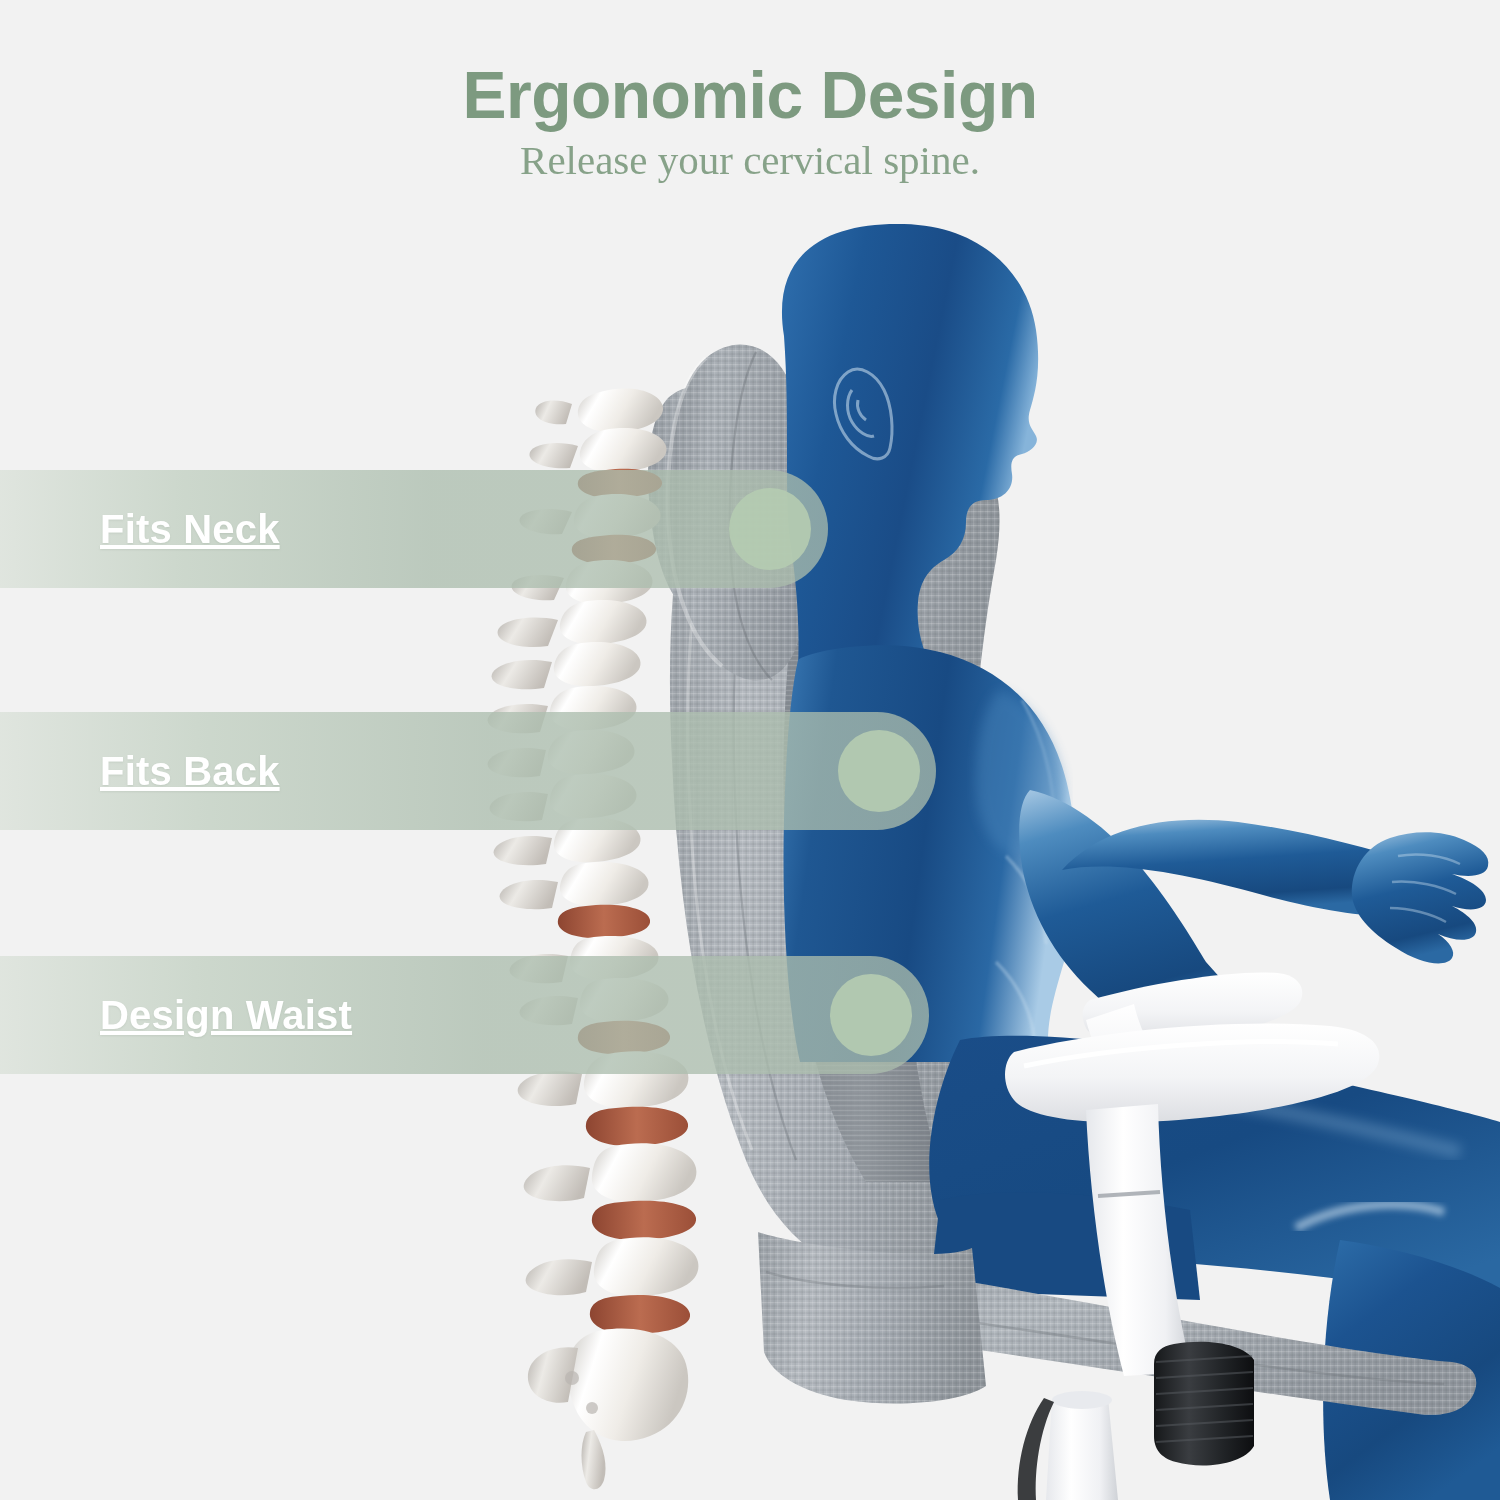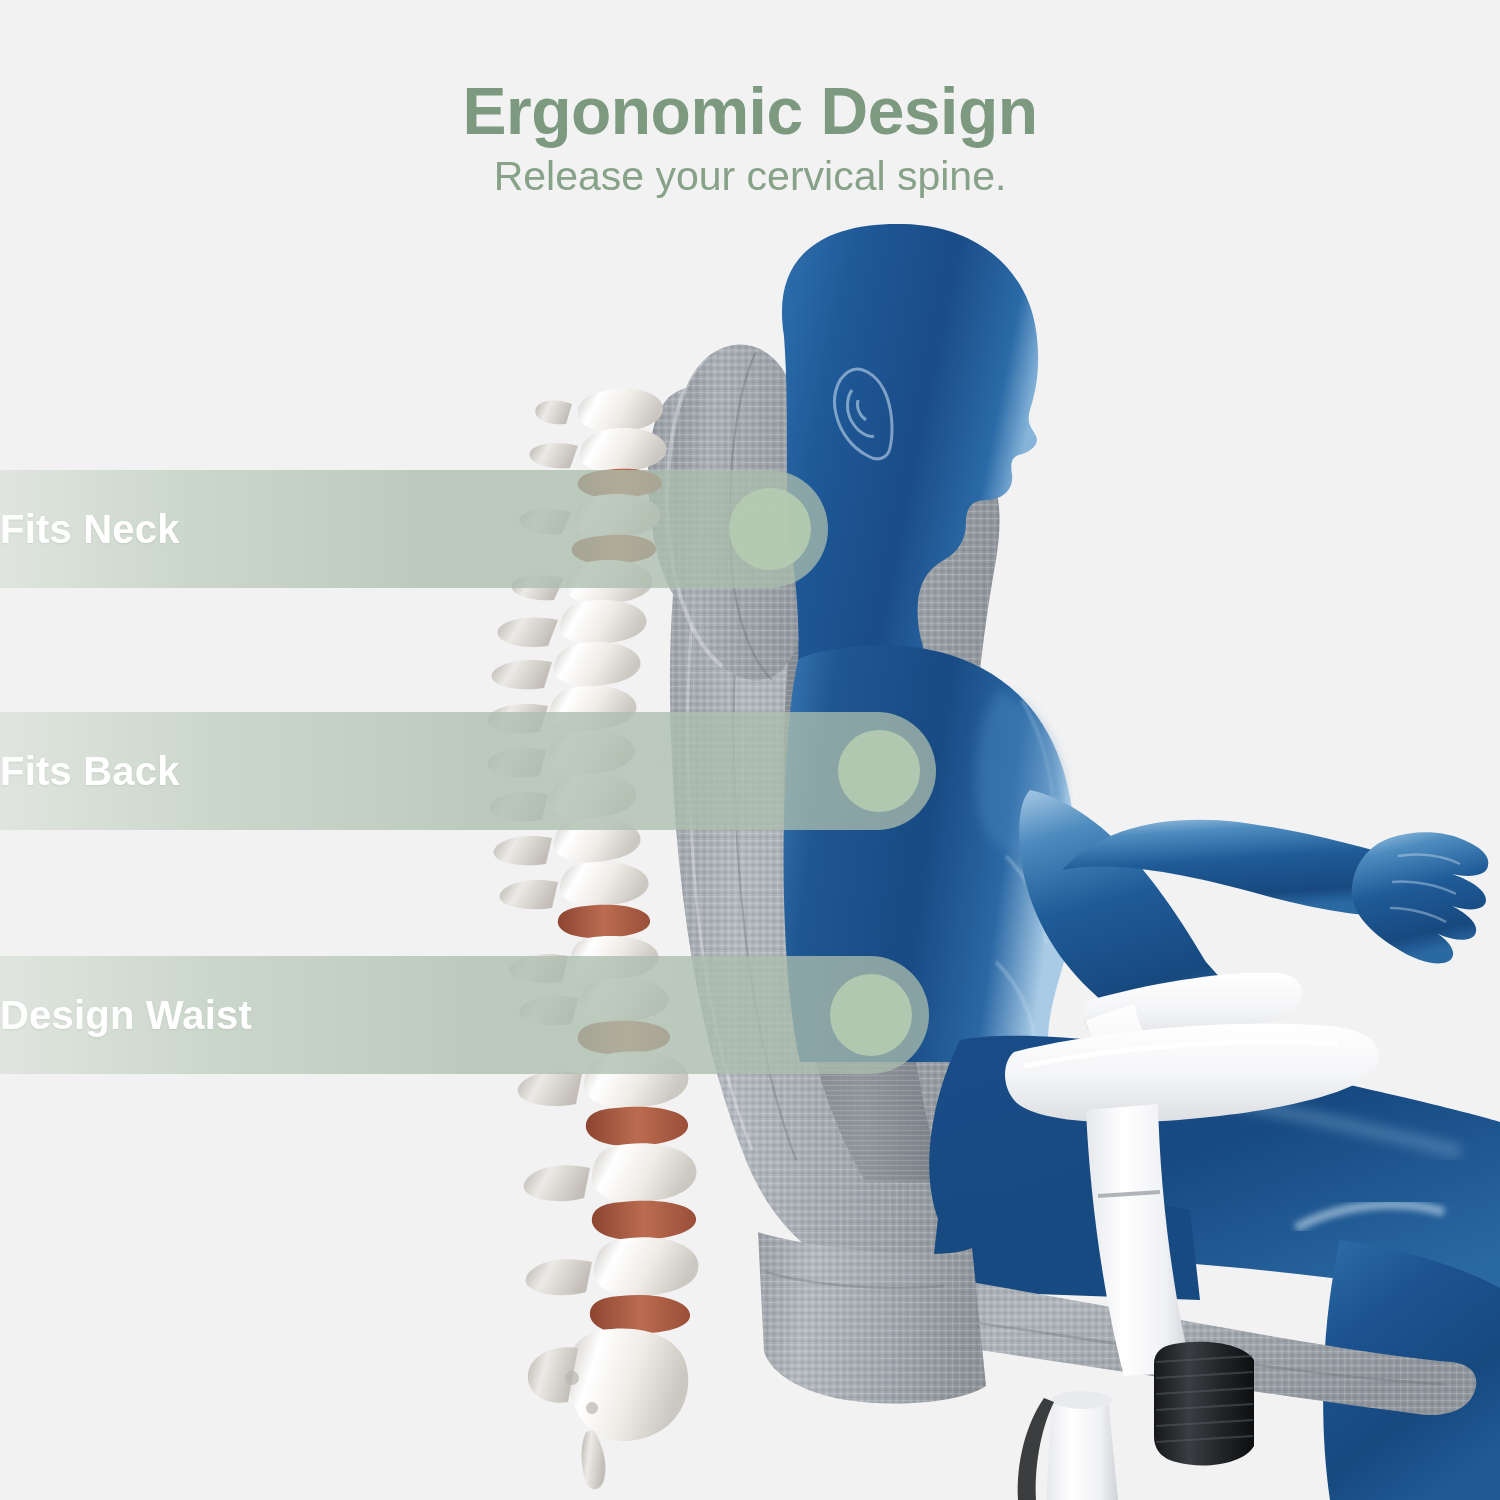--- a/index.html
+++ b/index.html
@@ -5,50 +5,51 @@
   html,body{margin:0;padding:0;}
   body{
     width:1500px;height:1500px;
     background:#f2f2f2;
     font-family:"Liberation Sans","DejaVu Sans",sans-serif;
     overflow:hidden;
   }
   #stage{position:relative;width:1500px;height:1500px;overflow:hidden;background:#f2f2f2;}
 
   
-  .hdr{position:absolute;left:0;top:16px;width:1500px;text-align:center;}
+  .hdr{position:absolute;left:0;top:0;width:1500px;text-align:center;}
   .hdr-title{
     font-size:66px;font-weight:700;letter-spacing:-.5px;
     color:#7d9a80;margin:0;padding-top:62px;line-height:1.02;
   }
   .hdr-sub{
     font-size:41px;font-weight:400;color:#87a289;
-    margin:0;padding-top:10px;line-height:1.05;
+    margin:0;padding-top:10px;line-height:1.05;font-family:Liberation Serif, serif;
   }
 
   
   .art{position:absolute;left:0;top:0;width:1500px;height:1500px;}
   .art svg{display:block;width:1500px;height:1500px;}
 
   
   .bars{position:absolute;left:0;top:0;width:1500px;height:1500px;}
   .bar{
     position:absolute;left:0;height:118px;
     border-top-right-radius:59px;border-bottom-right-radius:59px;
     background:linear-gradient(to right,
         rgba(222,228,221,.93) 0%,
         rgba(198,211,198,.86) 22%,
         rgba(174,191,176,.80) 52%,
         rgba(170,188,172,.76) 100%);
     display:flex;align-items:center;
   }
   .bar-label{
     color:#ffffff;font-size:40px;font-weight:700;letter-spacing:.2px;
-    white-space:nowrap;
+    margin-left:100px;white-space:nowrap;
     text-shadow:0 1px 2px rgba(120,140,120,.18);
+    text-decoration:underline;
   }
   .dot{
     position:absolute;width:82px;height:82px;border-radius:50%;
     background:#b4cbb1;opacity:.92;
   }
 </style>
 </head>
 <body>
 
 <div id="stage">

